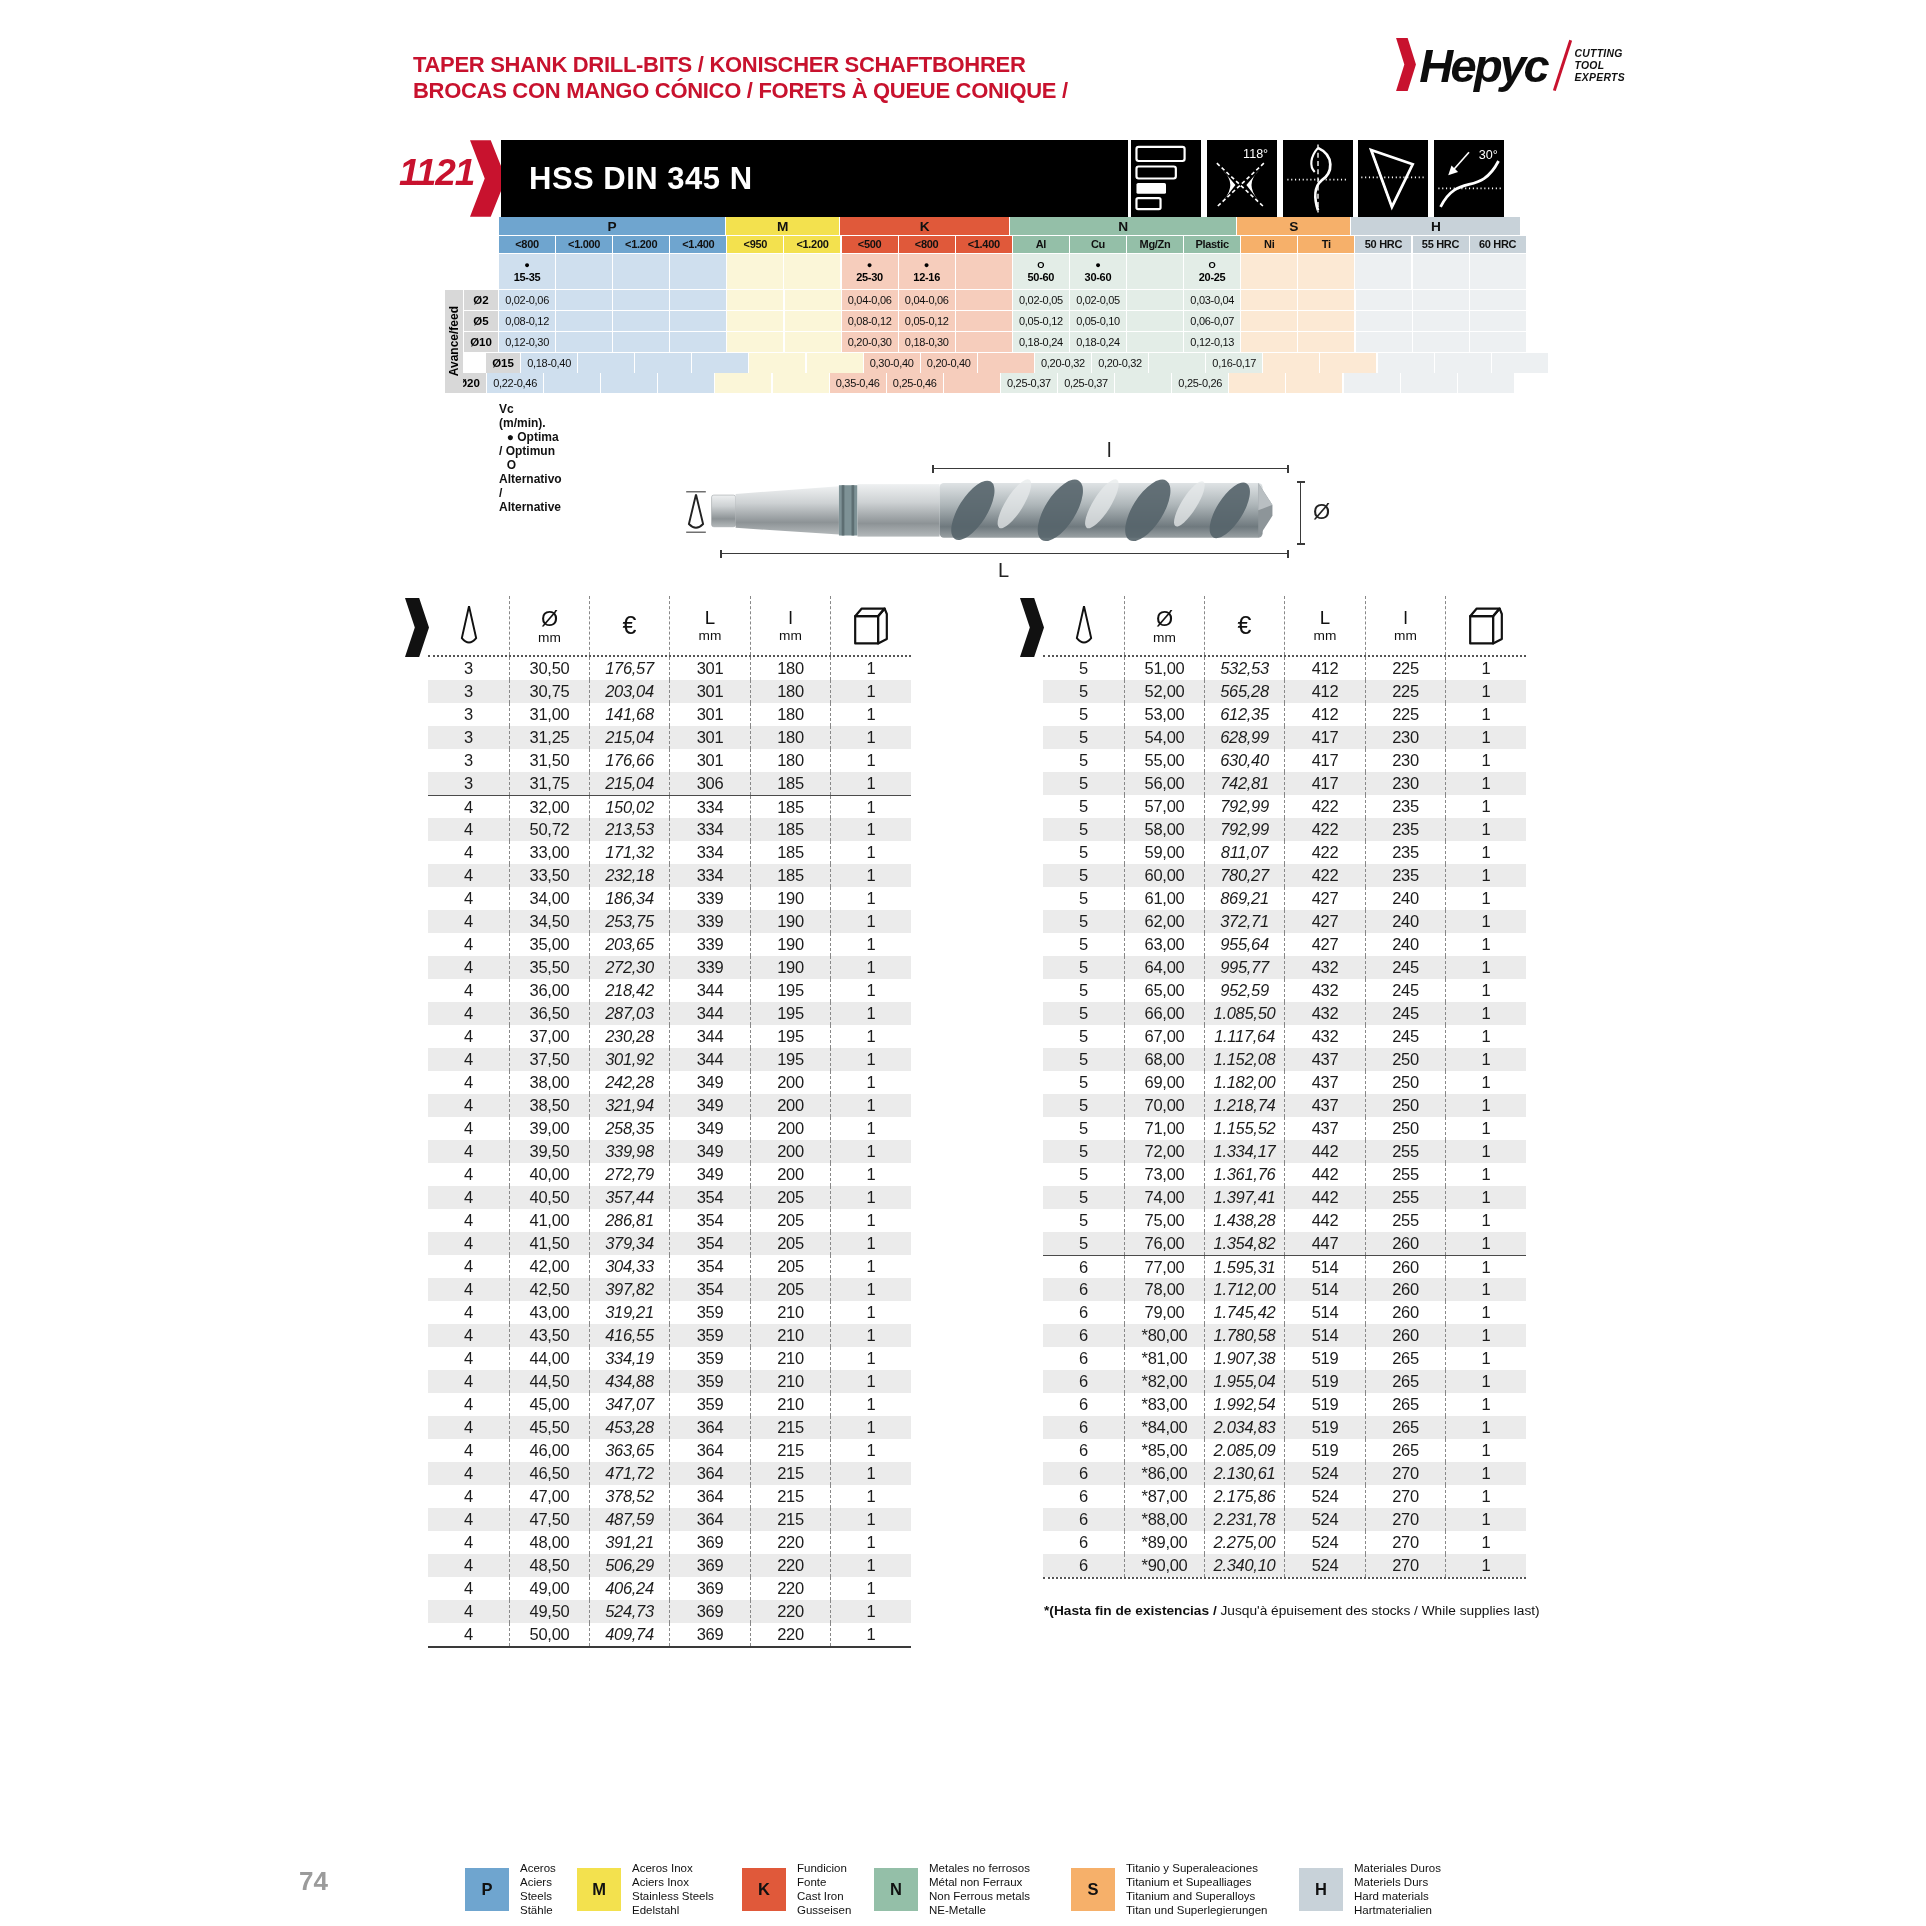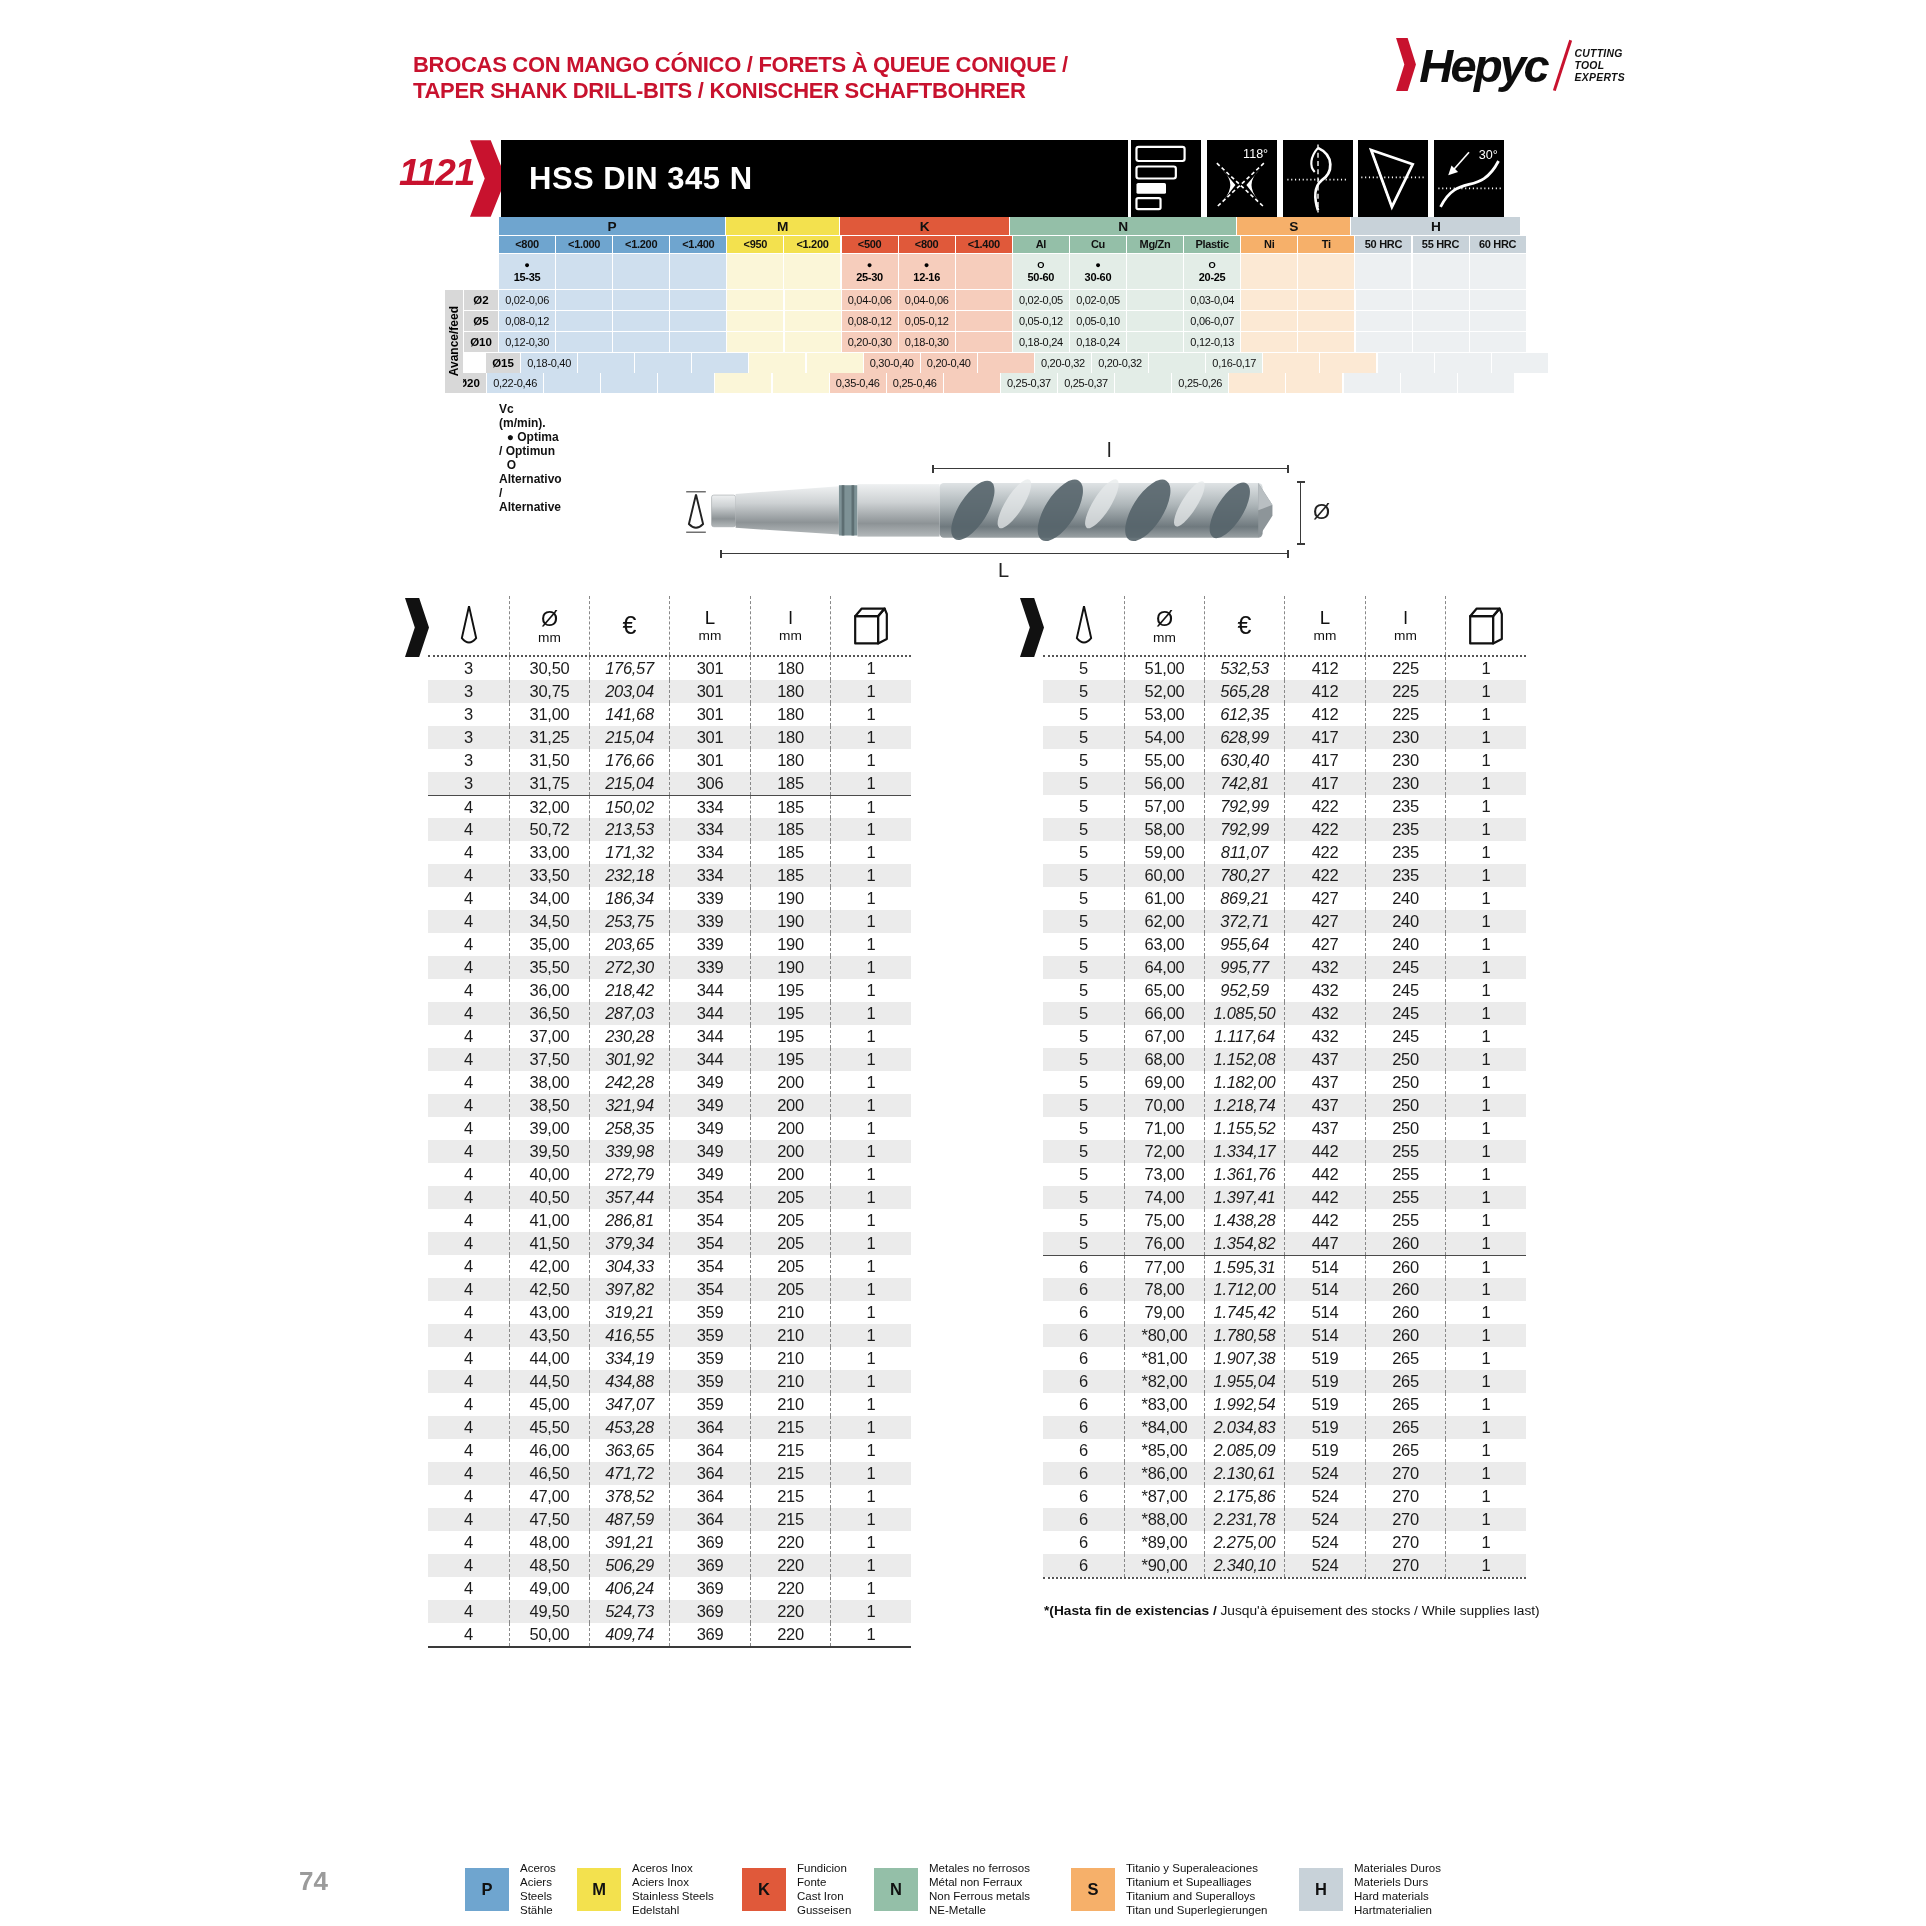--- a/index.html
+++ b/index.html
@@ -83,22 +83,22 @@
   .lg-0{left:465px}.lg-1{left:577px}.lg-2{left:742px}.lg-3{left:874px}.lg-4{left:1071px}.lg-5{left:1299px}
 
   .page-num { position:absolute; left:299px; top:1866px; font-size:26px; font-weight:bold; color:#9b9b9b; }
 </style>
 </head>
 <body>
 
 <div id="page">
 
   <div class="doc-title">
+    <div>TAPER SHANK DRILL-BITS / KONISCHER SCHAFTBOHRER</div>
     <div>BROCAS CON MANGO CÓNICO / FORETS À QUEUE CONIQUE /</div>
-    <div>TAPER SHANK DRILL-BITS / KONISCHER SCHAFTBOHRER</div>
   </div>
 
   <div class="brand">
     <span>
       <svg width="20" height="53" viewBox="0 0 36 96">
           <polygon points="0,0 21,0 36,48 21,96 0,96 15,48" fill="#c8122e"></polygon>
         </svg>
     </span>
     <span class="brand-name">Hepyc</span>
     <span class="brand-slash"></span>

